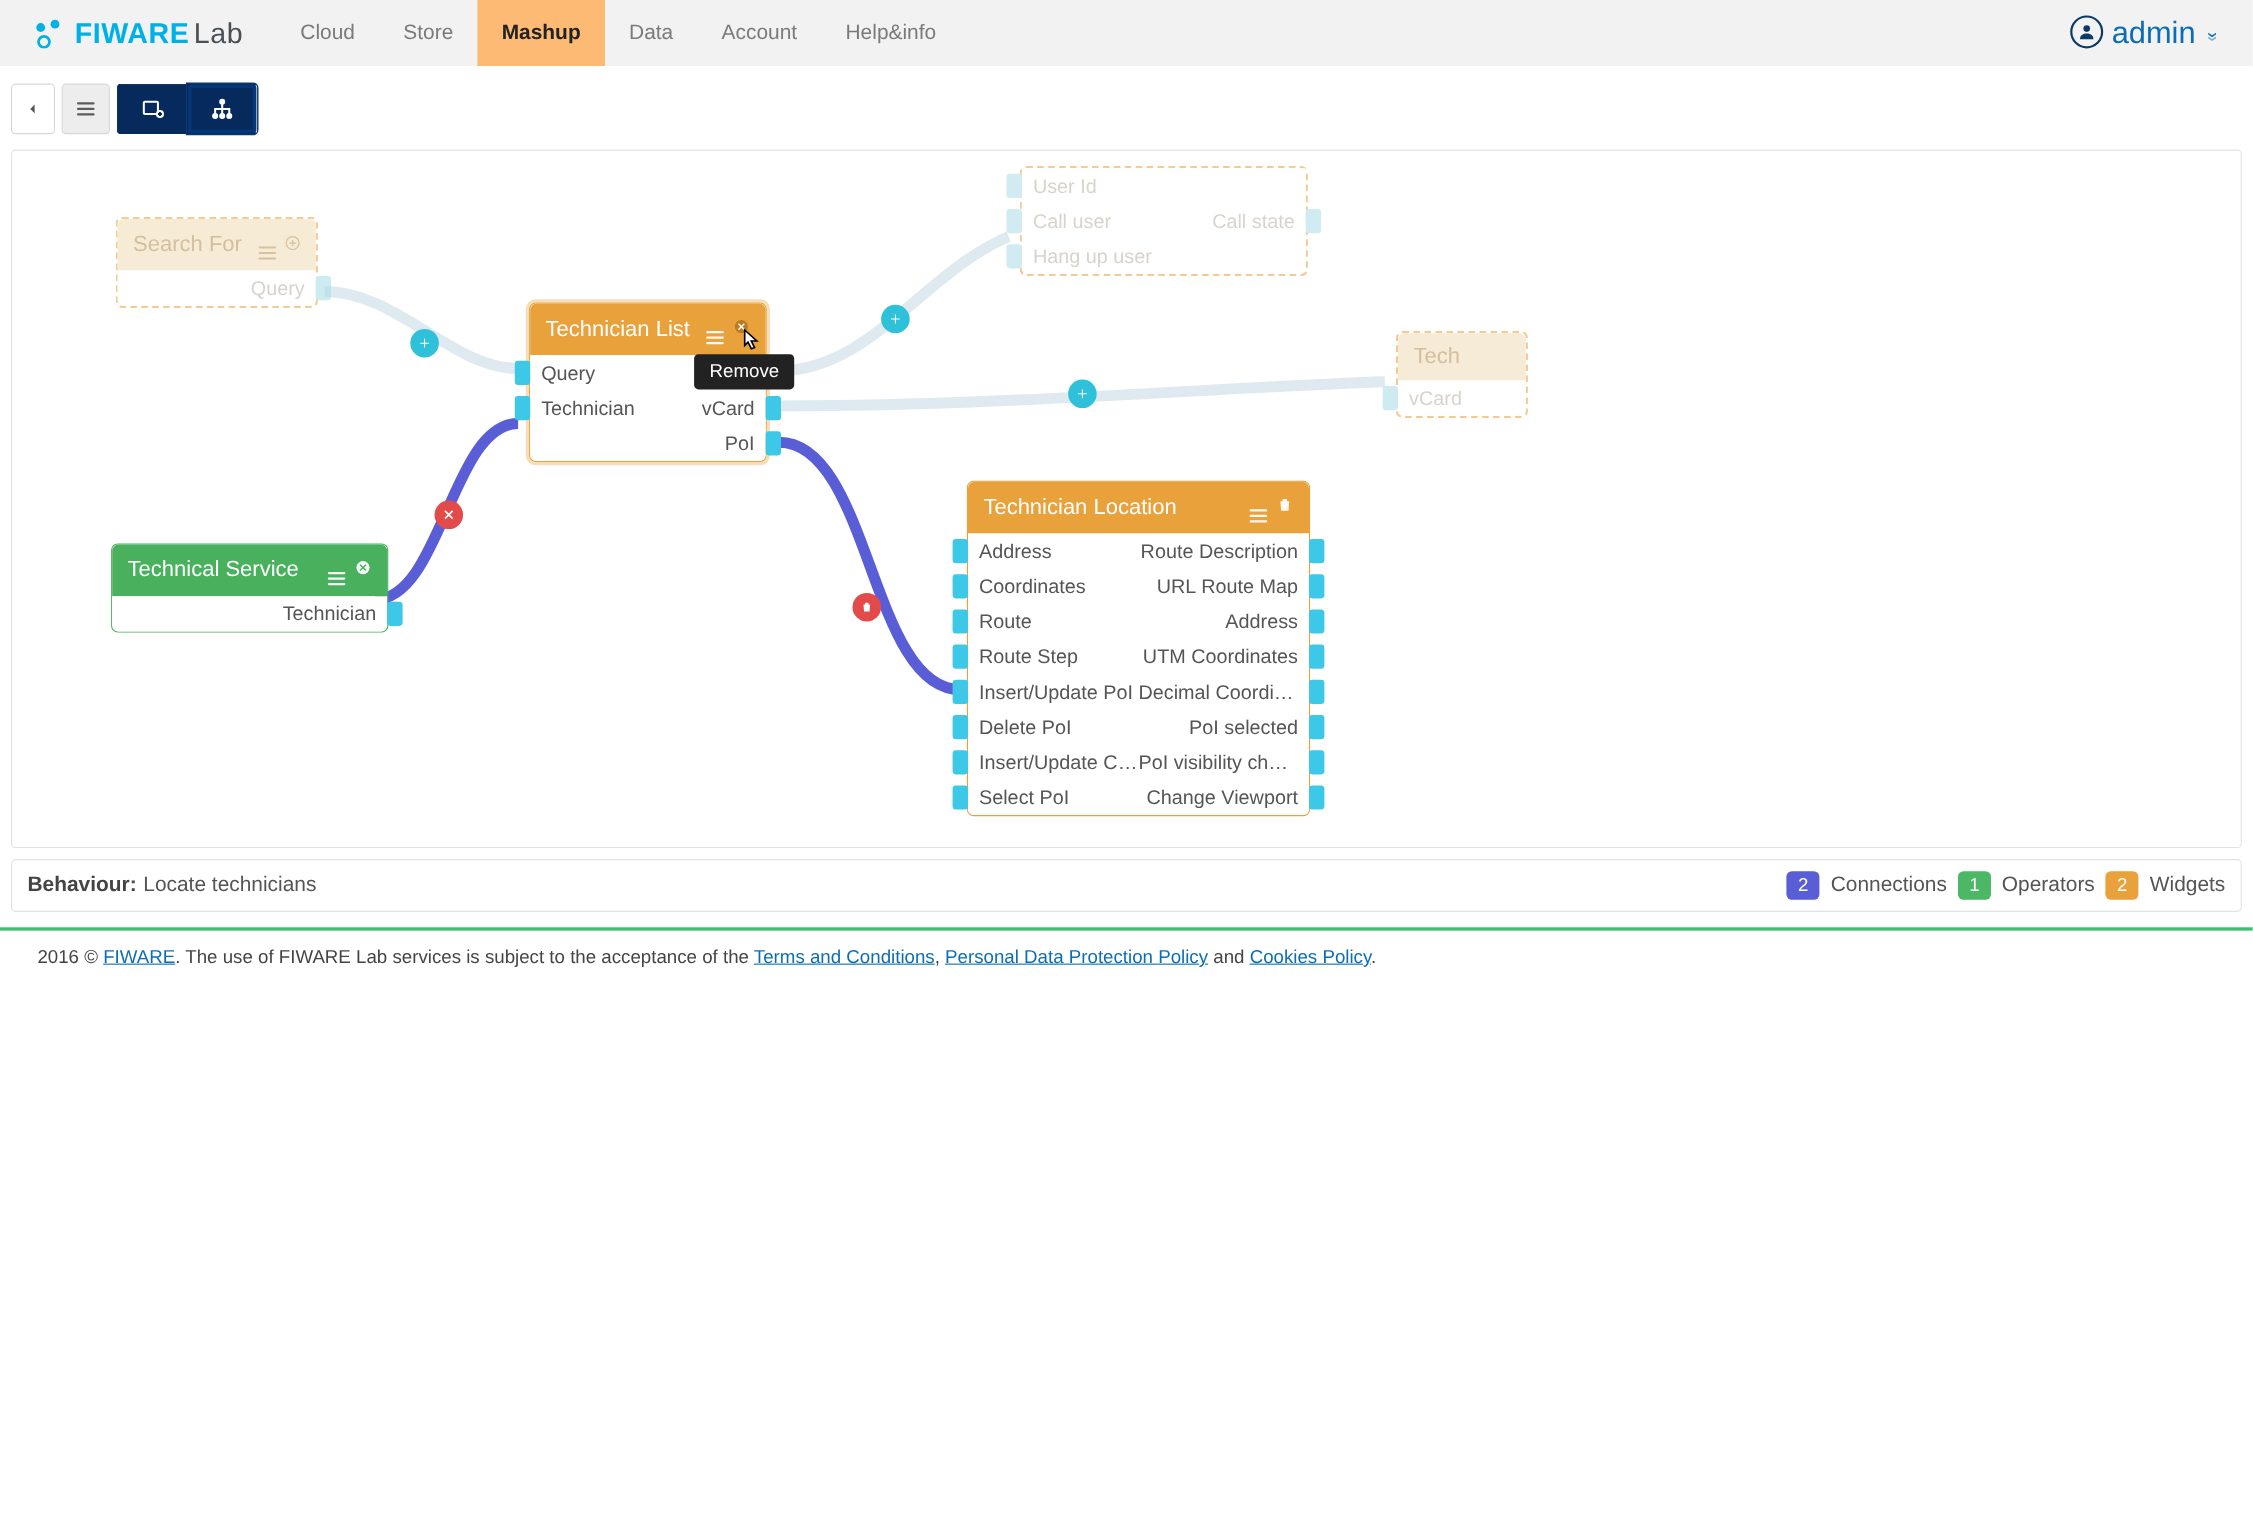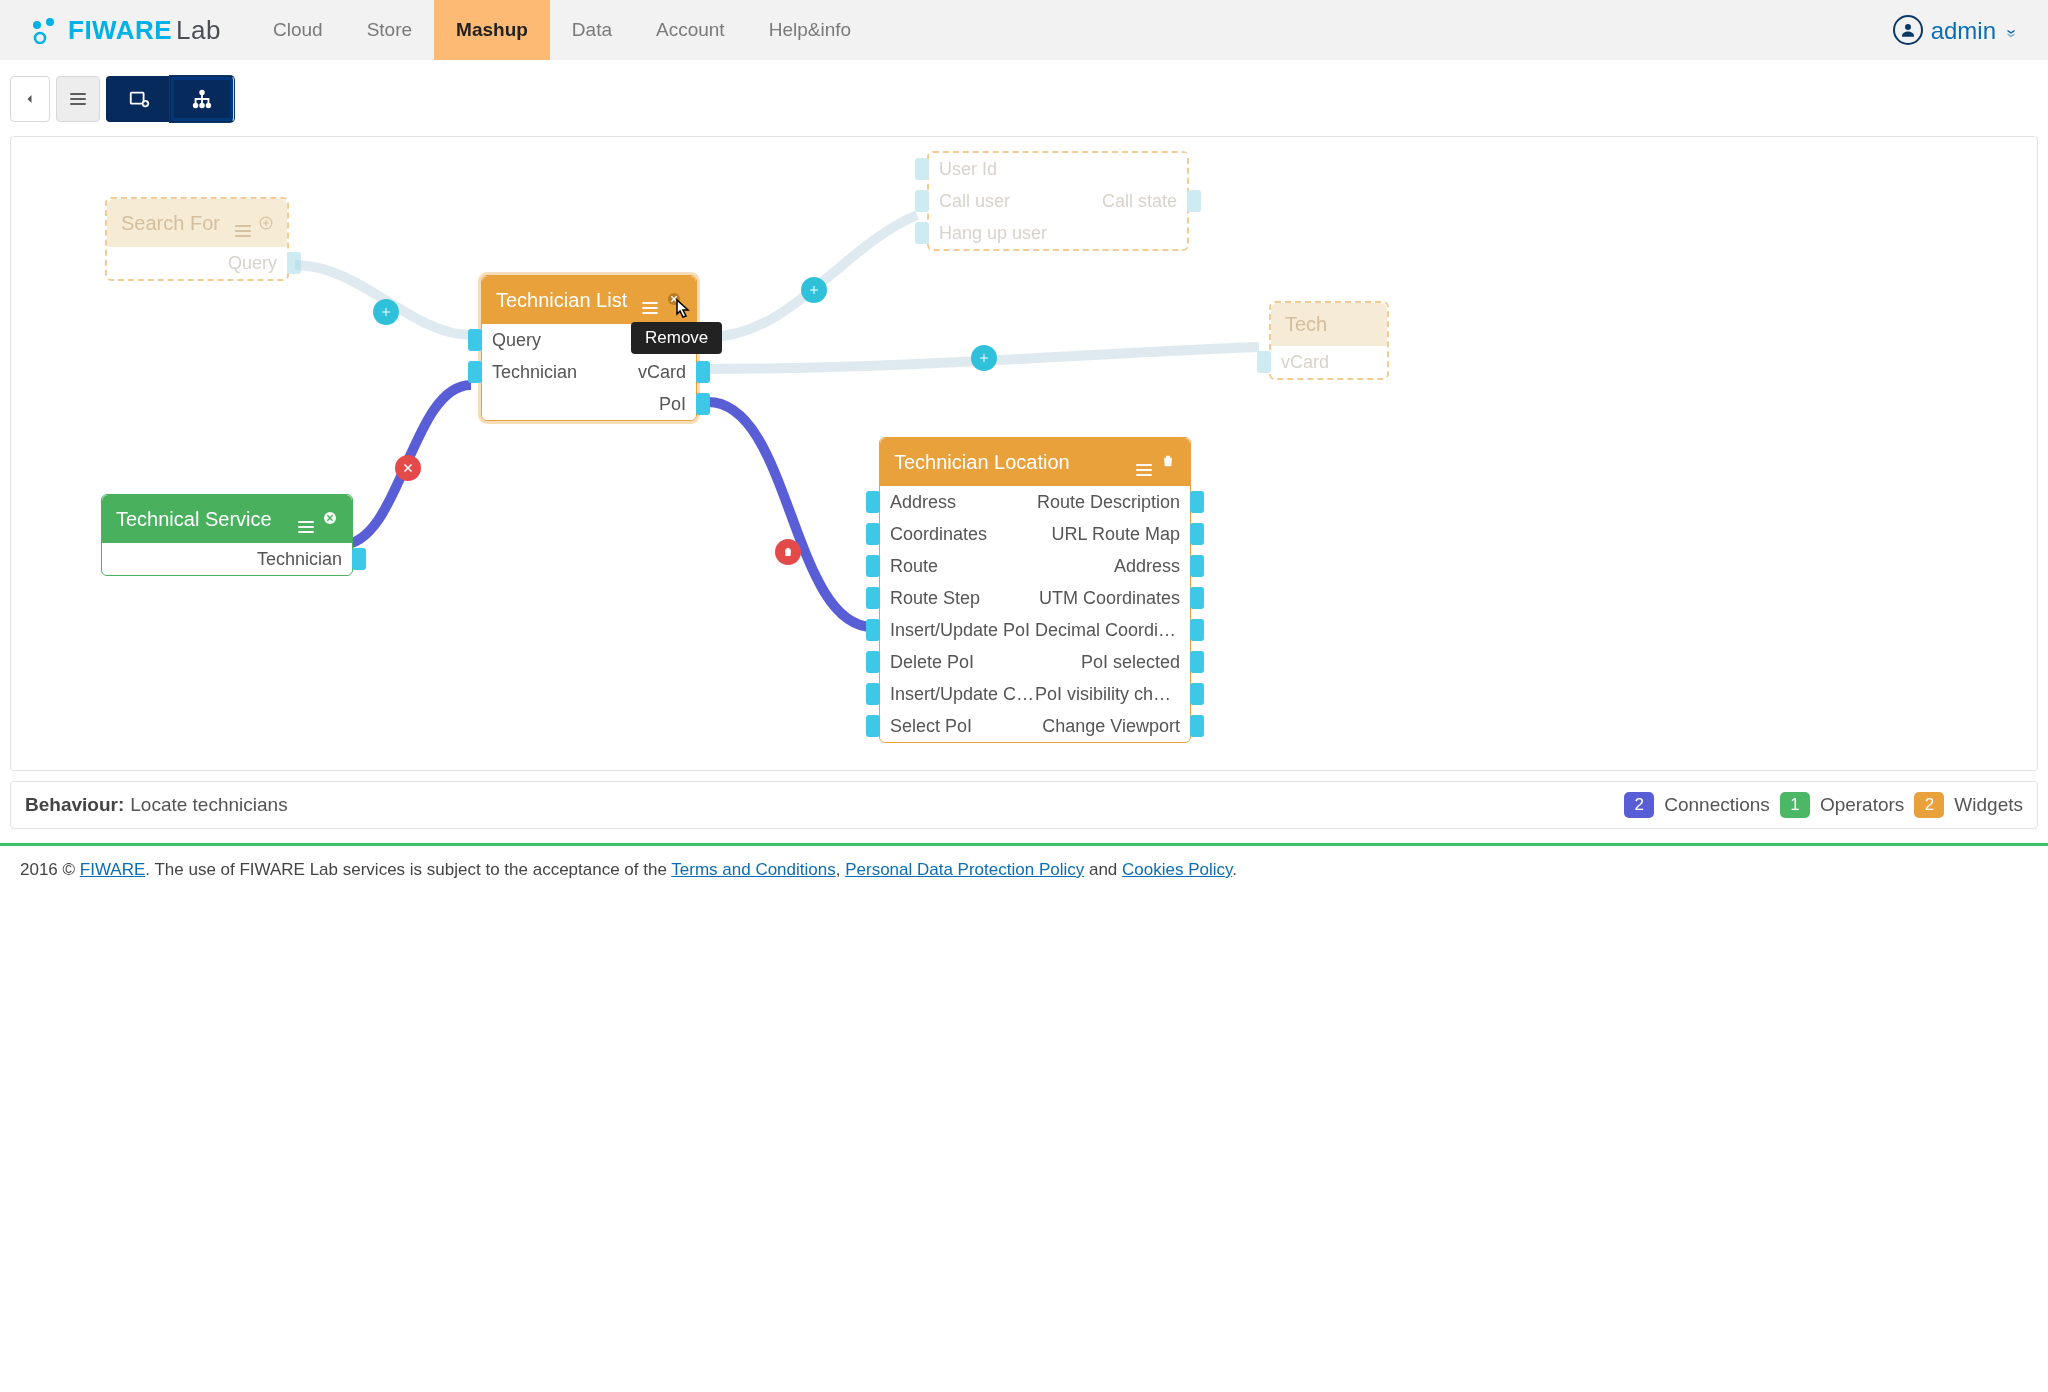--- a/index.html
+++ b/index.html
@@ -8,21 +8,21 @@
   
   .topbar { height: 60px; background: #f2f2f2; display: flex; align-items: center; padding: 0 30px; }
   .logo { display: flex; align-items: center; gap: 10px; margin-right: 30px; cursor: pointer; }
   .logo-mark { width: 28px; height: 28px; position: relative; }
   .logo-text { font-size: 26px; font-weight: 600; letter-spacing: .5px; }
   .logo-text .fiware { color: #00b1e6; }
   .logo-text .lab { color: #4a4f55; font-weight: 400; margin-left: 4px; }
   .nav-tabs { display: flex; height: 60px; }
   .nav-tab { padding: 0 22px; display: flex; align-items: center; font-size: 19px; color: #7a7a7a; cursor: pointer; height: 60px; }
   .nav-tab.active { background: #fdba74; color: #222; font-weight: 600; }
-  .user-area { margin-left: auto; display: flex; align-items: flex-end; gap: 8px; color: #0b6db5; font-size: 24px; cursor: pointer; }
+  .user-area { margin-left: auto; display: flex; align-items: flex-start; gap: 8px; color: #0b6db5; font-size: 28px; cursor: pointer; }
   .user-icon { width: 30px; height: 30px; border: 2px solid #0b3a66; border-radius: 50%; display: inline-flex; align-items: center; justify-content: center; }
 
   
   .toolbar-row { display: flex; align-items: stretch; padding: 16px 10px 0 10px; gap: 6px; }
   .tb-btn { border: 1px solid #d8d8d8; background: #fff; width: 40px; display: flex; align-items: center; justify-content: center; cursor: pointer; border-radius: 4px; color: #5c5c5c; }
   .breadcrumb-box { flex: 1; border: 1px solid #d8d8d8; background: #ededed; border-radius: 4px; font-size: 26px; color: #5d5d5d; display: flex; align-items: center; justify-content: center; height: 46px; }
   .tb-seg { display: flex; }
   .tb-seg .tb-btn { border-radius: 0; border-right: none; width: 44px; height: 46px; }
   .tb-seg .tb-btn:first-child { border-top-left-radius: 4px; border-bottom-left-radius: 4px; }
   .tb-seg .tb-btn:last-child { border-top-right-radius: 4px; border-bottom-right-radius: 4px; border-right: 1px solid #d8d8d8; }
@@ -67,21 +67,21 @@
 
   
   .status-bar { margin: 0 10px; border: 1px solid #e2e2e2; border-radius: 4px; height: 48px; display: flex; align-items: center; padding: 0 14px; font-size: 19px; color: #555; }
   .status-bar .lbl { font-weight: 700; color: #444; margin-right: 6px; }
   .counts { margin-left: auto; display: flex; align-items: center; gap: 10px; }
   .badge { min-width: 30px; height: 26px; border-radius: 5px; display: inline-flex; align-items: center; justify-content: center; color: #fff; font-size: 17px; padding: 0 8px; }
   .badge.purple { background: #5a5ed6; }
   .badge.green  { background: #4cb765; }
   .badge.orange { background: #e9a13c; }
 
-  .legal { padding: 14px 20px 20px 20px; font-size: 17px; color: #444; border-top: 3px solid #3bbf6d; margin-top: 14px; }
+  .legal { padding: 14px 20px 20px 34px; font-size: 17px; color: #444; border-top: 3px solid #3bbf6d; margin-top: 14px; }
   .legal a { color: #0b6db5; text-decoration: underline; cursor: pointer; }
 
   .hamburger { display: inline-flex; flex-direction: column; gap: 3px; width: 16px; }
   .hamburger span { height: 2px; background: currentColor; display: block; border-radius: 1px; }
 
   .cursor-ptr { position: absolute; pointer-events: none; z-index: 50; }
 </style>
 </head>
 <body>
 

